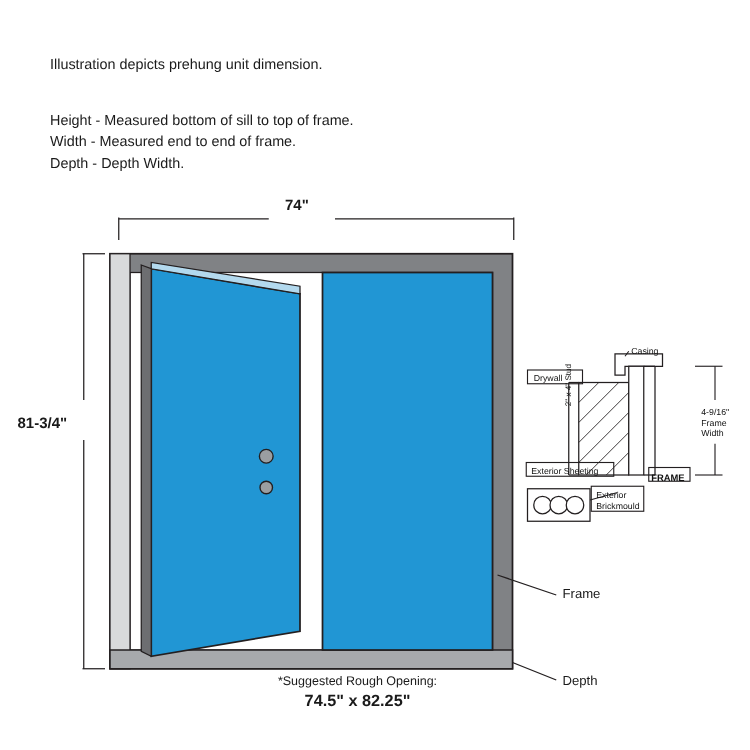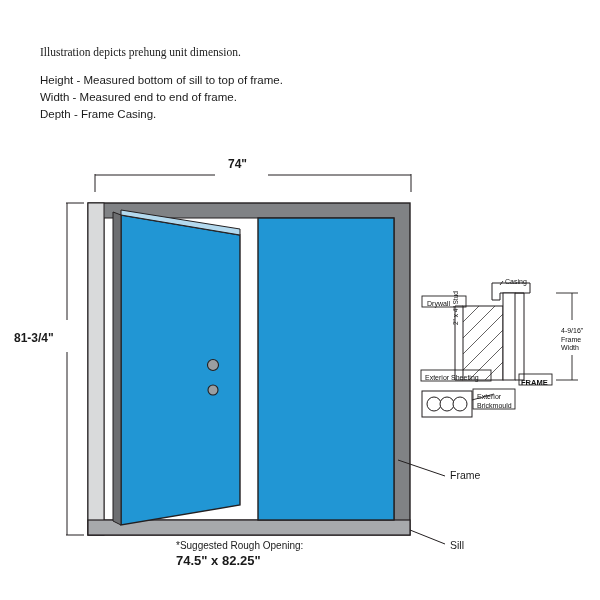--- a/index.html
+++ b/index.html
@@ -27,41 +27,41 @@
   }
   
   #note-block {
     position: absolute;
     left: 40px;
     top: 44px;
     font-size: 11.5px;
     line-height: 17px;
     color: #1a1a1a;
   }
-  #note-block .line1 { margin-bottom: 11px; font-family: Liberation Serif, serif; }
+  #note-block .line1 { margin-bottom: 28px; }
 
   
   #width-label {
     left: 228px;
     top: 157px;
     font-size: 12px;
     font-weight: 700;
   }
   #height-label {
     left: 14px;
     top: 331px;
     font-size: 12px;
     font-weight: 700;
   }
   #rough-opening {
     position: absolute;
     left: 176px;
     top: 538px;
     width: 220px;
-    text-align: left;
+    text-align: center;
     font-size: 10px;
     line-height: 15px;
   }
   #rough-opening .ro-dims {
     font-size: 13px;
     font-weight: 700;
   }
 
   
   #frame-label {
@@ -97,21 +97,21 @@
 </style>
 </head>
 <body>
 
 <div id="stage">
 
   <div id="note-block">
     <div class="line1">Illustration depicts prehung unit dimension.</div>
     <div>Height - Measured bottom of sill to top of frame.</div>
     <div>Width - Measured end to end of frame.</div>
-    <div>Depth - Frame Casing.</div>
+    <div>Depth - Depth Width.</div>
   </div>
 
   <svg width="600" height="600" viewBox="0 0 600 600" style="position:absolute;left:0;top:0;">
 
     <g>
       <line x1="95" y1="174" x2="95" y2="192" stroke="#231f20" stroke-width="1"></line>
       <line x1="411" y1="174" x2="411" y2="192" stroke="#231f20" stroke-width="1"></line>
       <line x1="95" y1="175" x2="215" y2="175" stroke="#231f20" stroke-width="1"></line>
       <line x1="268" y1="175" x2="411" y2="175" stroke="#231f20" stroke-width="1"></line>
     </g>
@@ -202,21 +202,21 @@
 
   <div class="txt" id="width-label">74"</div>
   <div class="txt" id="height-label">81-3/4"</div>
 
   <div id="rough-opening">
     <div>*Suggested Rough Opening:</div>
     <div class="ro-dims">74.5" x 82.25"</div>
   </div>
 
   <div class="txt" id="frame-label">Frame</div>
-  <div class="txt" id="sill-label">Sill</div>
+  <div class="txt" id="sill-label">Depth</div>
 
   <div class="detail-txt" id="d-casing">Casing</div>
   <div class="detail-txt" id="d-drywall">Drywall</div>
   <div class="detail-txt" id="d-stud">2" x 4" Stud</div>
   <div class="detail-txt" id="d-extsheeting">Exterior Sheeting</div>
   <div class="detail-txt" id="d-frame">FRAME</div>
   <div class="detail-txt" id="d-brickmould"><span>Exterior</span><br><span>Brickmould</span></div>
   <div class="detail-txt" id="d-framewidth"><span>4-9/16"</span><br><span>Frame</span><br><span>Width</span></div>
 
 </div>

